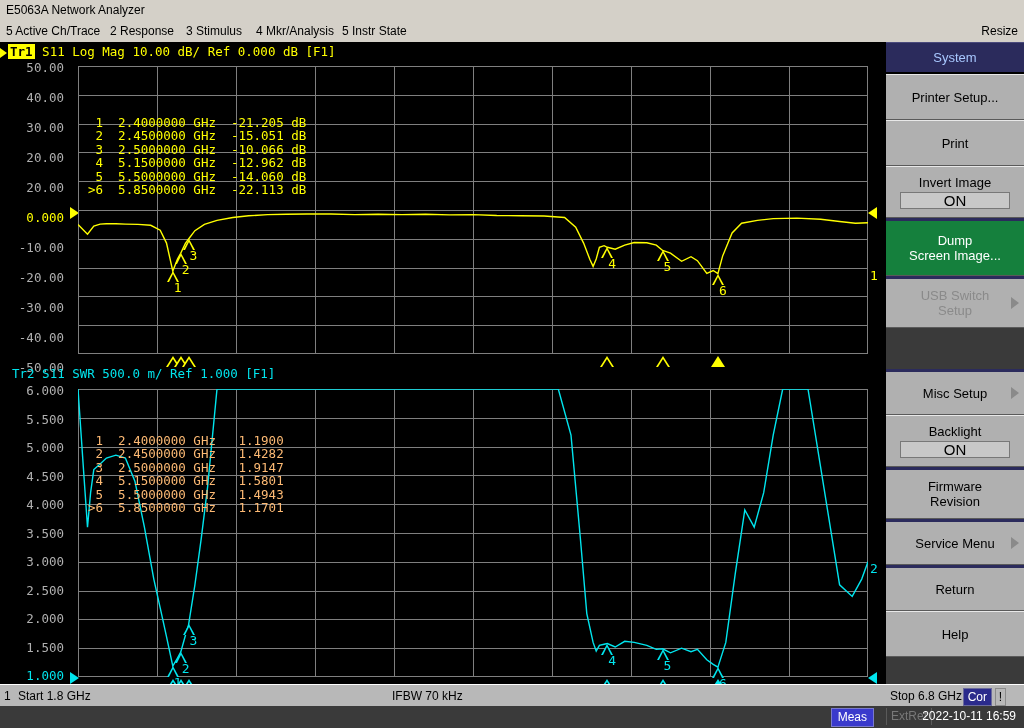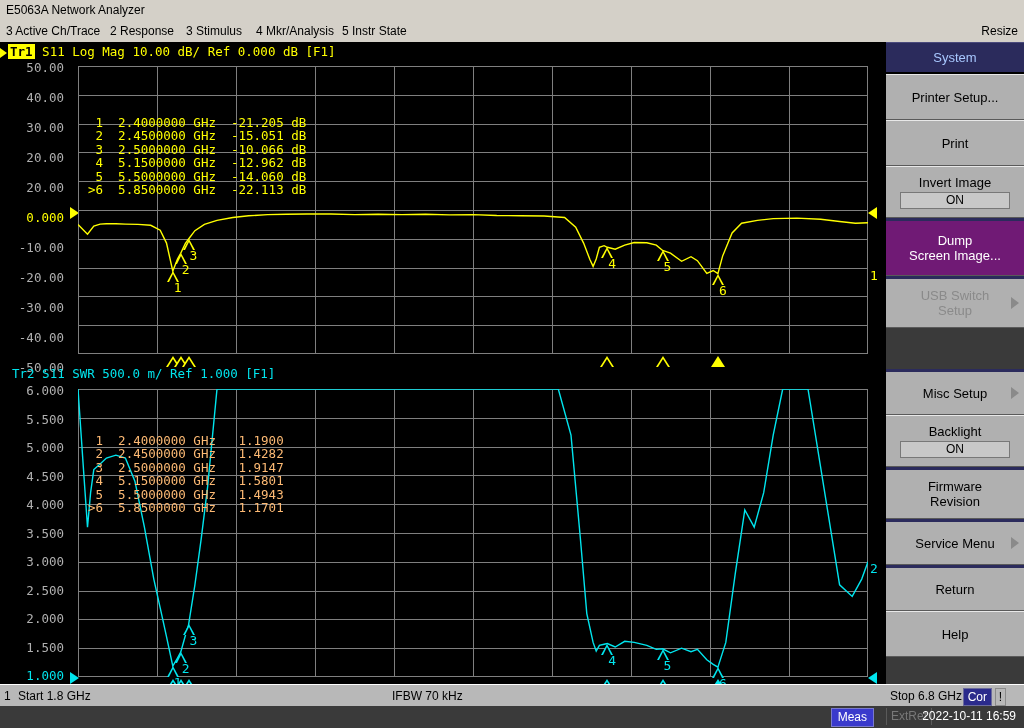--- a/index.html
+++ b/index.html
@@ -85,25 +85,25 @@
   }
   .sk {
     position:relative; width:138px; background:#b0b0b0; color:#000;
     font-size:13px; text-align:center;
     border-top:1px solid #e8e8e8; border-bottom:1px solid #5a5a5a;
     display:flex; flex-direction:column; align-items:center;
     justify-content:center;
   }
   .sk.title { background:#2b2b5c; color:#a8c8ff; height:32px;
               border-top:1px solid #4a4a7c; border-bottom:2px solid #000; }
-  .sk.sel { background:#701a75; color:#fff; }
+  .sk.sel { background:#15803d; color:#fff; }
   .sk.disabled { color:#8a8a8a; }
   .sk .val {
     width:110px; background:#c8c8c8; border:1px solid #787878;
-    font-size:12px; margin-top:2px; line-height:15px;
+    font-size:15px; margin-top:2px; line-height:15px;
   }
   .sk .arrow {
     position:absolute; right:5px; top:50%; transform:translateY(-50%);
     width:0;height:0;border-top:6px solid transparent;
     border-bottom:6px solid transparent;border-left:8px solid #8a8a8a;
   }
   .sk.navsep { border-top:3px solid #2b2b5c; }
   .sk .l2 { line-height:15px; }
   .skfill { width:138px; background:#3a3a3a; }
 
@@ -149,21 +149,21 @@
 </head>
 <body>
 
 <div id="app">
 
   <div class="titlebar">
     <span>E5063A Network Analyzer</span>
   </div>
 
   <div class="menubar">
-    <span class="mi" style="left:6px">3 Active Ch/Trace</span>
+    <span class="mi" style="left:6px">5 Active Ch/Trace</span>
     <span class="mi" style="left:110px">2 Response</span>
     <span class="mi" style="left:186px">3 Stimulus</span>
     <span class="mi" style="left:256px">4 Mkr/Analysis</span>
     <span class="mi" style="left:342px">5 Instr State</span>
     <span class="mi resize">Resize</span>
   </div>
 
   <div class="screen">
 
     <div class="trhead t1">

